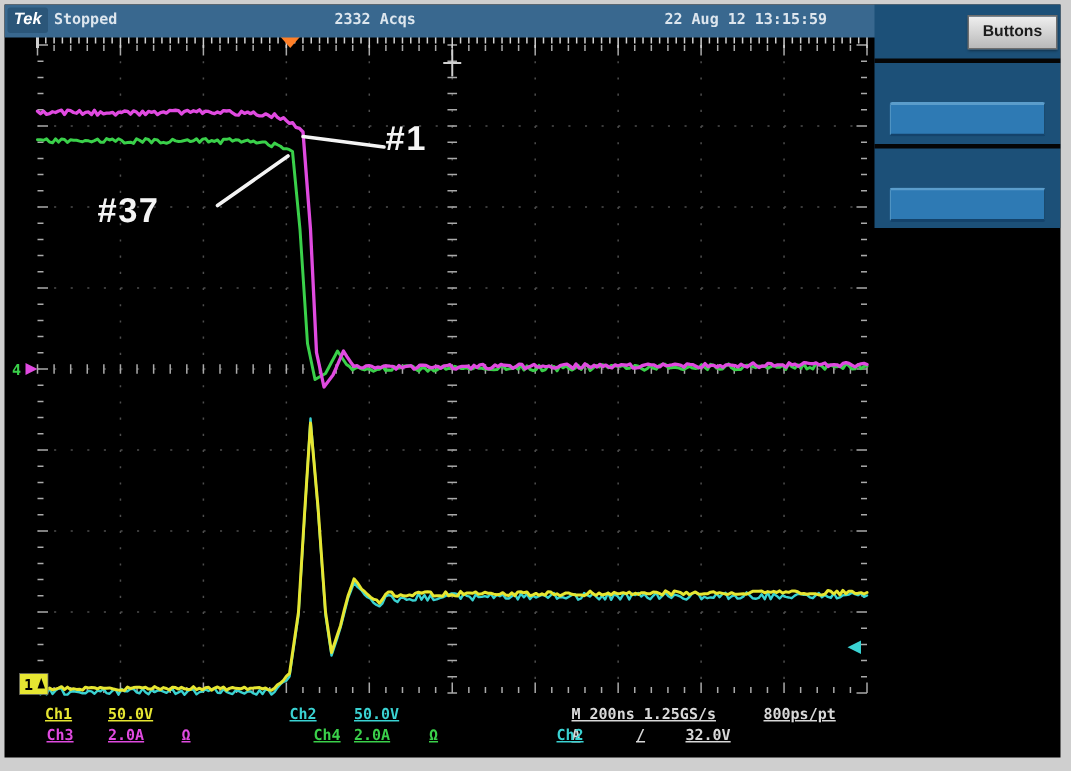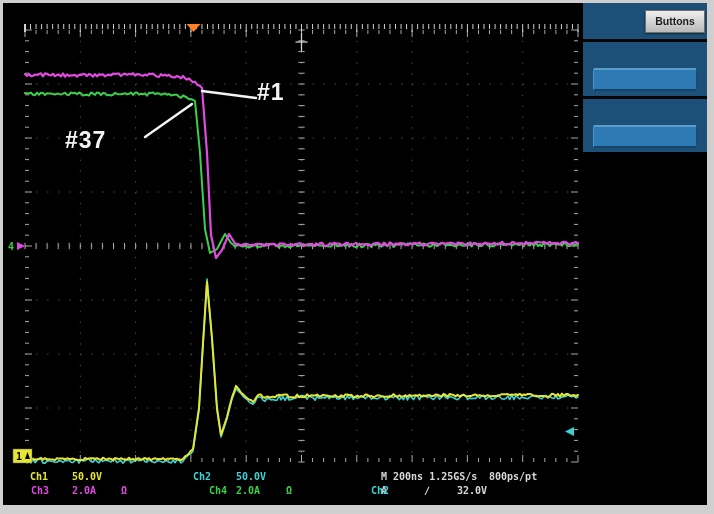--- a/index.html
+++ b/index.html
@@ -27,21 +27,21 @@
     background:linear-gradient(#efefef,#b9b9b9);border:1px solid #6d6d6d;color:#1c1c1c;
     font-family:"Liberation Sans",sans-serif;font-size:10.5px;font-weight:bold;text-align:center;
     line-height:20px;box-shadow:0 1px 2px rgba(0,0,0,.5);cursor:pointer;}
   
   .annot{position:absolute;color:#f4f4f4;font-family:"Liberation Sans",sans-serif;
     font-size:23px;font-weight:bold;letter-spacing:1px;}
   .annot1{left:254px;top:76px;}
   .annot2{left:62px;top:124px;}
   
   .ro{position:absolute;font-family:"DejaVu Sans Mono",monospace;font-size:10px;font-weight:bold;
-    white-space:pre;}
+    white-space:pre;text-decoration:underline;}
   .row1{top:468px;} .row2{top:482px;}
   .c-y{color:#e6e632;} .c-c{color:#3ad2d2;} .c-m{color:#e04ae0;} .c-g{color:#3ad04a;} .c-w{color:#d8d8d8;padding-left:24px;}
 </style>
 </head>
 <body>
 
 <div class="frame">
   <div class="screen">
 
     <svg id="display" class="display-svg" width="704" height="502">
@@ -448,39 +448,45 @@
         <text x="5" y="247" fill="#3ad04a" font-size="10" font-weight="bold" font-family="DejaVu Sans Mono, monospace">4</text>
         <polygon points="14,239 14,247 22,243" fill="#e04ae0"></polygon>
         <rect x="10" y="446" width="19" height="14" fill="#e6e632" stroke="#666" stroke-width="0.5"></rect>
         <text x="13" y="457" fill="#000" font-size="10" font-weight="bold" font-family="DejaVu Sans Mono, monospace">1</text>
         <polygon points="22,456 27,456 24.5,449" fill="#000"></polygon>
         <polygon points="571,424 571,433 562,428.5" fill="#3ad2d2"></polygon>
         <line x1="199" y1="88" x2="253" y2="95" stroke="#f4f4f4" stroke-width="2.4" stroke-linecap="round"></line>
         <line x1="142" y1="134" x2="189" y2="101" stroke="#f4f4f4" stroke-width="2.4" stroke-linecap="round"></line>
       </svg>
 
+    <div class="titlebar">
+      <div class="tek-badge">Tek</div>
+      <span class="tb-status">Stopped</span>
+      <span class="tb-acqs">2332 Acqs</span>
+      <span class="tb-date">22 Aug 12 13:15:59</span>
+    </div>
 
     <div class="sidebar">
       <div class="sb-sep sb-sep1"></div>
       <div class="sb-sep sb-sep2"></div>
       <div class="menu-btn menu-btn1"></div>
       <div class="menu-btn menu-btn2"></div>
     </div>
 
     <div class="buttons-pill">Buttons</div>
 
     <div class="annot annot1">#1</div>
     <div class="annot annot2">#37</div>
 
     <span class="ro row1 c-y" style="left:27px">Ch1</span>
     <span class="ro row1 c-y" style="left:69px">50.0V</span>
     <span class="ro row1 c-c" style="left:190px">Ch2</span>
     <span class="ro row1 c-c" style="left:233px">50.0V</span>
     <span class="ro row1 c-w" style="left:354px">M 200ns 1.25GS/s</span>
-    <span class="ro row1 c-w" style="left:462px">800ps/pt</span>
+    <span class="ro row1 c-w" style="left:482px">800ps/pt</span>
 
     <span class="ro row2 c-m" style="left:28px">Ch3</span>
     <span class="ro row2 c-m" style="left:69px">2.0A</span>
     <span class="ro row2 c-m" style="left:118px">Ω</span>
     <span class="ro row2 c-g" style="left:206px">Ch4</span>
     <span class="ro row2 c-g" style="left:233px">2.0A</span>
     <span class="ro row2 c-g" style="left:283px">Ω</span>
     <span class="ro row2 c-w" style="left:354px">A</span>
     <span class="ro row2 c-c" style="left:368px">Ch2</span>
     <span class="ro row2 c-w" style="left:397px">∕</span>

